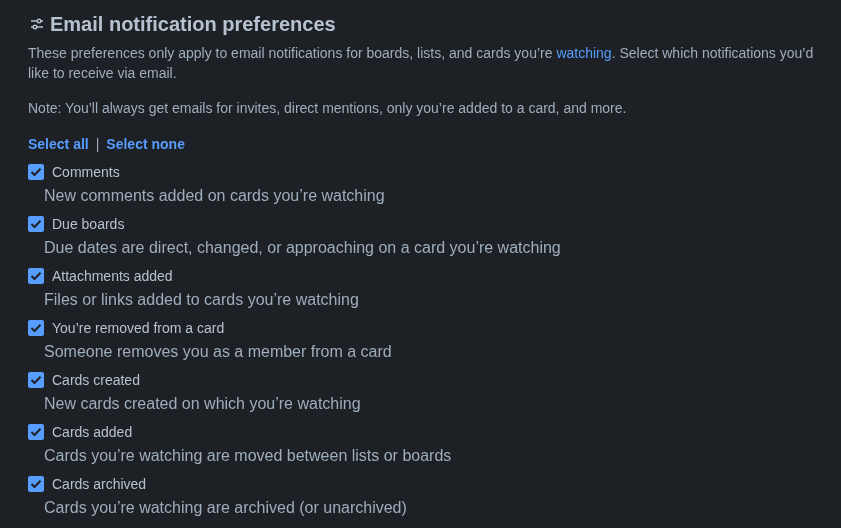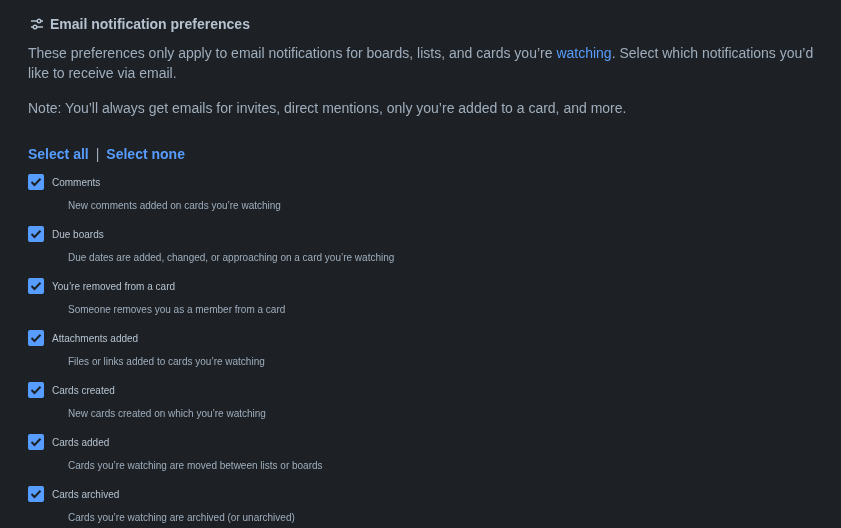--- a/index.html
+++ b/index.html
@@ -28,21 +28,21 @@
       width: 14px;
       height: 14px;
       margin-left: 2px;
       margin-right: 6px;
       display: inline-flex;
       align-items: center;
       justify-content: center;
     }
     .title {
       font-weight: bold;
-      font-size: 14px;
+      font-size: 20px;
       color: #b6c2cf;
     }
     .desc {
       margin-top: 9px;
       font-size: 14px;
       line-height: 20px;
       color: #9fadbc;
       width: 800px;
     }
     .link {
@@ -50,21 +50,21 @@
       text-decoration: none;
       cursor: pointer;
     }
     .note {
       margin-top: 15px;
       font-size: 14px;
       line-height: 20px;
       color: #9fadbc;
     }
     .select-row {
-      margin-top: 26px;
+      margin-top: 16px;
       font-size: 14px;
       line-height: 20px;
       display: flex;
       align-items: center;
     }
     .select-link {
       color: #579dff;
       font-weight: bold;
       cursor: pointer;
     }
@@ -91,26 +91,26 @@
       border-radius: 2px;
       display: inline-flex;
       align-items: center;
       justify-content: center;
       margin-right: 8px;
       cursor: pointer;
       flex-shrink: 0;
     }
     .opt-label {
       color: #b6c2cf;
-      font-size: 10px;
+      font-size: 14px;
     }
     .opt-desc {
-      margin-left: 40px;
+      margin-left: 16px;
       margin-top: 4px;
-      font-size: 10px;
+      font-size: 16px;
       line-height: 20px;
       color: #9fadbc;
     }
   </style>
 </head>
 <body>
 
 <div class="container">
   <div class="title-row">
     <span class="title-icon">
@@ -149,45 +149,45 @@
 
     <div class="option">
       <div class="opt-head">
         <span class="checkbox">
           <svg width="12" height="10" viewBox="0 0 12 10">
               <path d="M1.5 5 L4.5 8 L10.5 1.8" fill="none" stroke="#1d2125" stroke-width="2"></path>
             </svg>
         </span>
         <span class="opt-label">Due boards</span>
       </div>
-      <div class="opt-desc">Due dates are added, changed, or approaching on a card you’re watching</div>
+      <div class="opt-desc">Due dates are direct, changed, or approaching on a card you’re watching</div>
+    </div>
+
+    <div class="option">
+      <div class="opt-head">
+        <span class="checkbox">
+          <svg width="12" height="10" viewBox="0 0 12 10">
+              <path d="M1.5 5 L4.5 8 L10.5 1.8" fill="none" stroke="#1d2125" stroke-width="2"></path>
+            </svg>
+        </span>
+        <span class="opt-label">Attachments added</span>
+      </div>
+      <div class="opt-desc">Files or links added to cards you’re watching</div>
     </div>
 
     <div class="option">
       <div class="opt-head">
         <span class="checkbox">
           <svg width="12" height="10" viewBox="0 0 12 10">
               <path d="M1.5 5 L4.5 8 L10.5 1.8" fill="none" stroke="#1d2125" stroke-width="2"></path>
             </svg>
         </span>
         <span class="opt-label">You’re removed from a card</span>
       </div>
       <div class="opt-desc">Someone removes you as a member from a card</div>
-    </div>
-
-    <div class="option">
-      <div class="opt-head">
-        <span class="checkbox">
-          <svg width="12" height="10" viewBox="0 0 12 10">
-              <path d="M1.5 5 L4.5 8 L10.5 1.8" fill="none" stroke="#1d2125" stroke-width="2"></path>
-            </svg>
-        </span>
-        <span class="opt-label">Attachments added</span>
-      </div>
-      <div class="opt-desc">Files or links added to cards you’re watching</div>
     </div>
 
     <div class="option">
       <div class="opt-head">
         <span class="checkbox">
           <svg width="12" height="10" viewBox="0 0 12 10">
               <path d="M1.5 5 L4.5 8 L10.5 1.8" fill="none" stroke="#1d2125" stroke-width="2"></path>
             </svg>
         </span>
         <span class="opt-label">Cards created</span>

